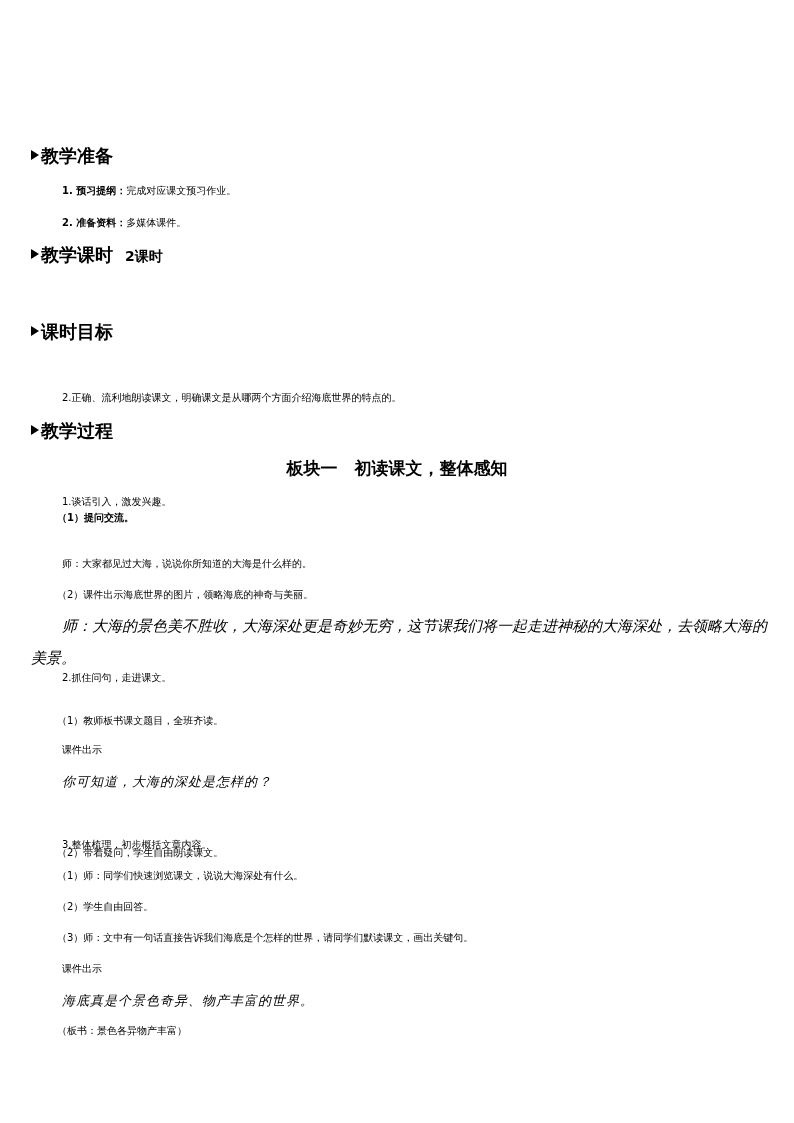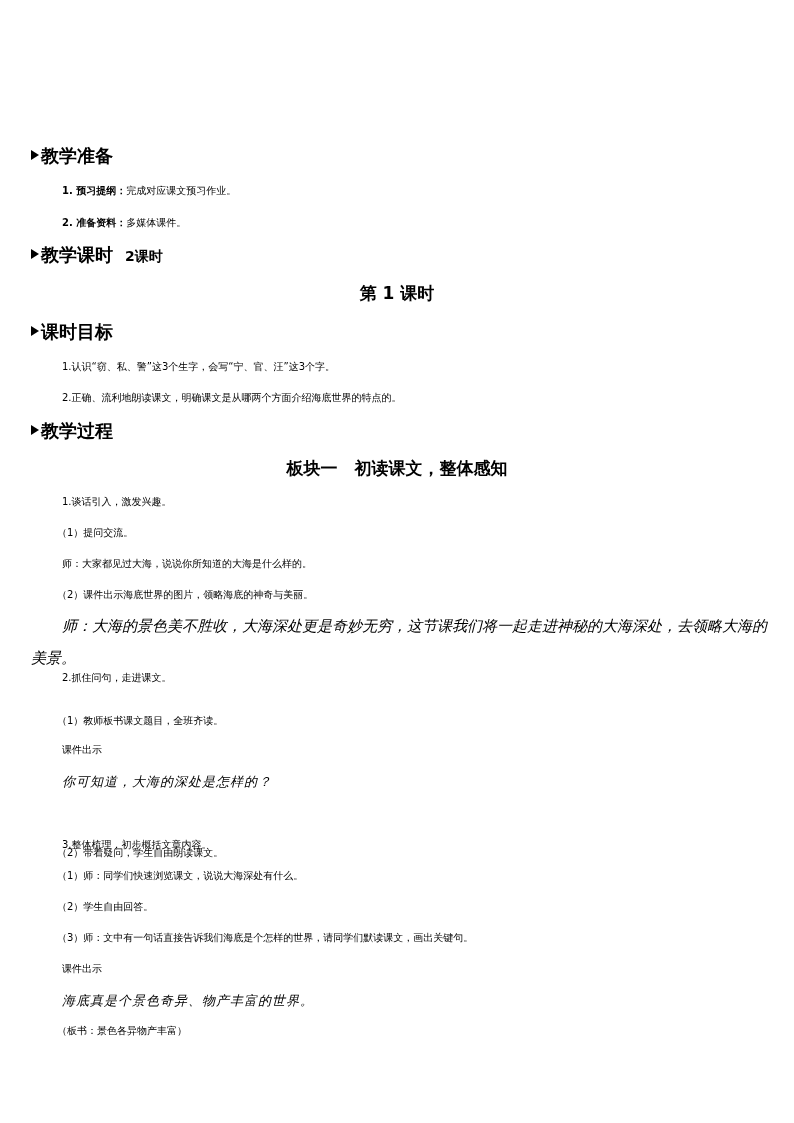--- a/index.html
+++ b/index.html
@@ -79,35 +79,33 @@
     <span class="bold-label">1. 预习提纲：</span><span>完成对应课文预习作业。</span>
   </div>
   <div class="line indent1" style="top:213px;text-align:right;">
     <span class="bold-label">2. 准备资料：</span><span>多媒体课件。</span>
   </div>
 
   <div class="line section-heading" style="top:243px;">
     <span class="tri"></span><span>教学课时</span><span class="aside">2课时</span>
   </div>
 
-  <div class="line centered-heading" style="top:281px;">第 1 课时</div>
 
   <div class="line section-heading" style="top:320px;">
     <span class="tri"></span><span>课时目标</span>
   </div>
-  <div class="line indent1" style="top:357px;">1.认识“窃、私、警”这3个生字，会写“宁、官、汪”这3个字。</div>
   <div class="line indent1" style="top:388px;">2.正确、流利地朗读课文，明确课文是从哪两个方面介绍海底世界的特点的。</div>
 
   <div class="line section-heading" style="top:419px;">
     <span class="tri"></span><span>教学过程</span>
   </div>
   <div class="line centered-heading" style="top:456px;">板块一　初读课文，整体感知</div>
 
   <div class="line indent1" style="top:492px;">1.谈话引入，激发兴趣。</div>
-  <div class="line indent2" style="top:523px;">（1）提问交流。</div>
+  <div class="line indent2" style="top:508px;font-weight:bold;">（1）提问交流。</div>
   <div class="line indent1" style="top:554px;">师：大家都见过大海，说说你所知道的大海是什么样的。</div>
   <div class="line indent2" style="top:585px;">（2）课件出示海底世界的图片，领略海底的神奇与美丽。</div>
   <div class="para" style="top:610px;font-style:italic;">师：大海的景色美不胜收，大海深处更是奇妙无穷，这节课我们将一起走进神秘的大海深处，去领略大海的美景。</div>
   <div class="line indent1" style="top:668px;">2.抓住问句，走进课文。</div>
   <div class="line indent2" style="top:711px;">（1）教师板书课文题目，全班齐读。</div>
   <div class="line indent1" style="top:740px;">课件出示</div>
   <div class="line indent1 kaiti" style="top:772px;">你可知道，大海的深处是怎样的？</div>
   <div class="line indent2" style="top:812px;margin-top:31px;">（2）带着疑问，学生自由朗读课文。</div>
   <div class="line indent1" style="top:835px;">3.整体梳理，初步概括文章内容。</div>
   <div class="line indent2" style="top:866px;">（1）师：同学们快速浏览课文，说说大海深处有什么。</div>

